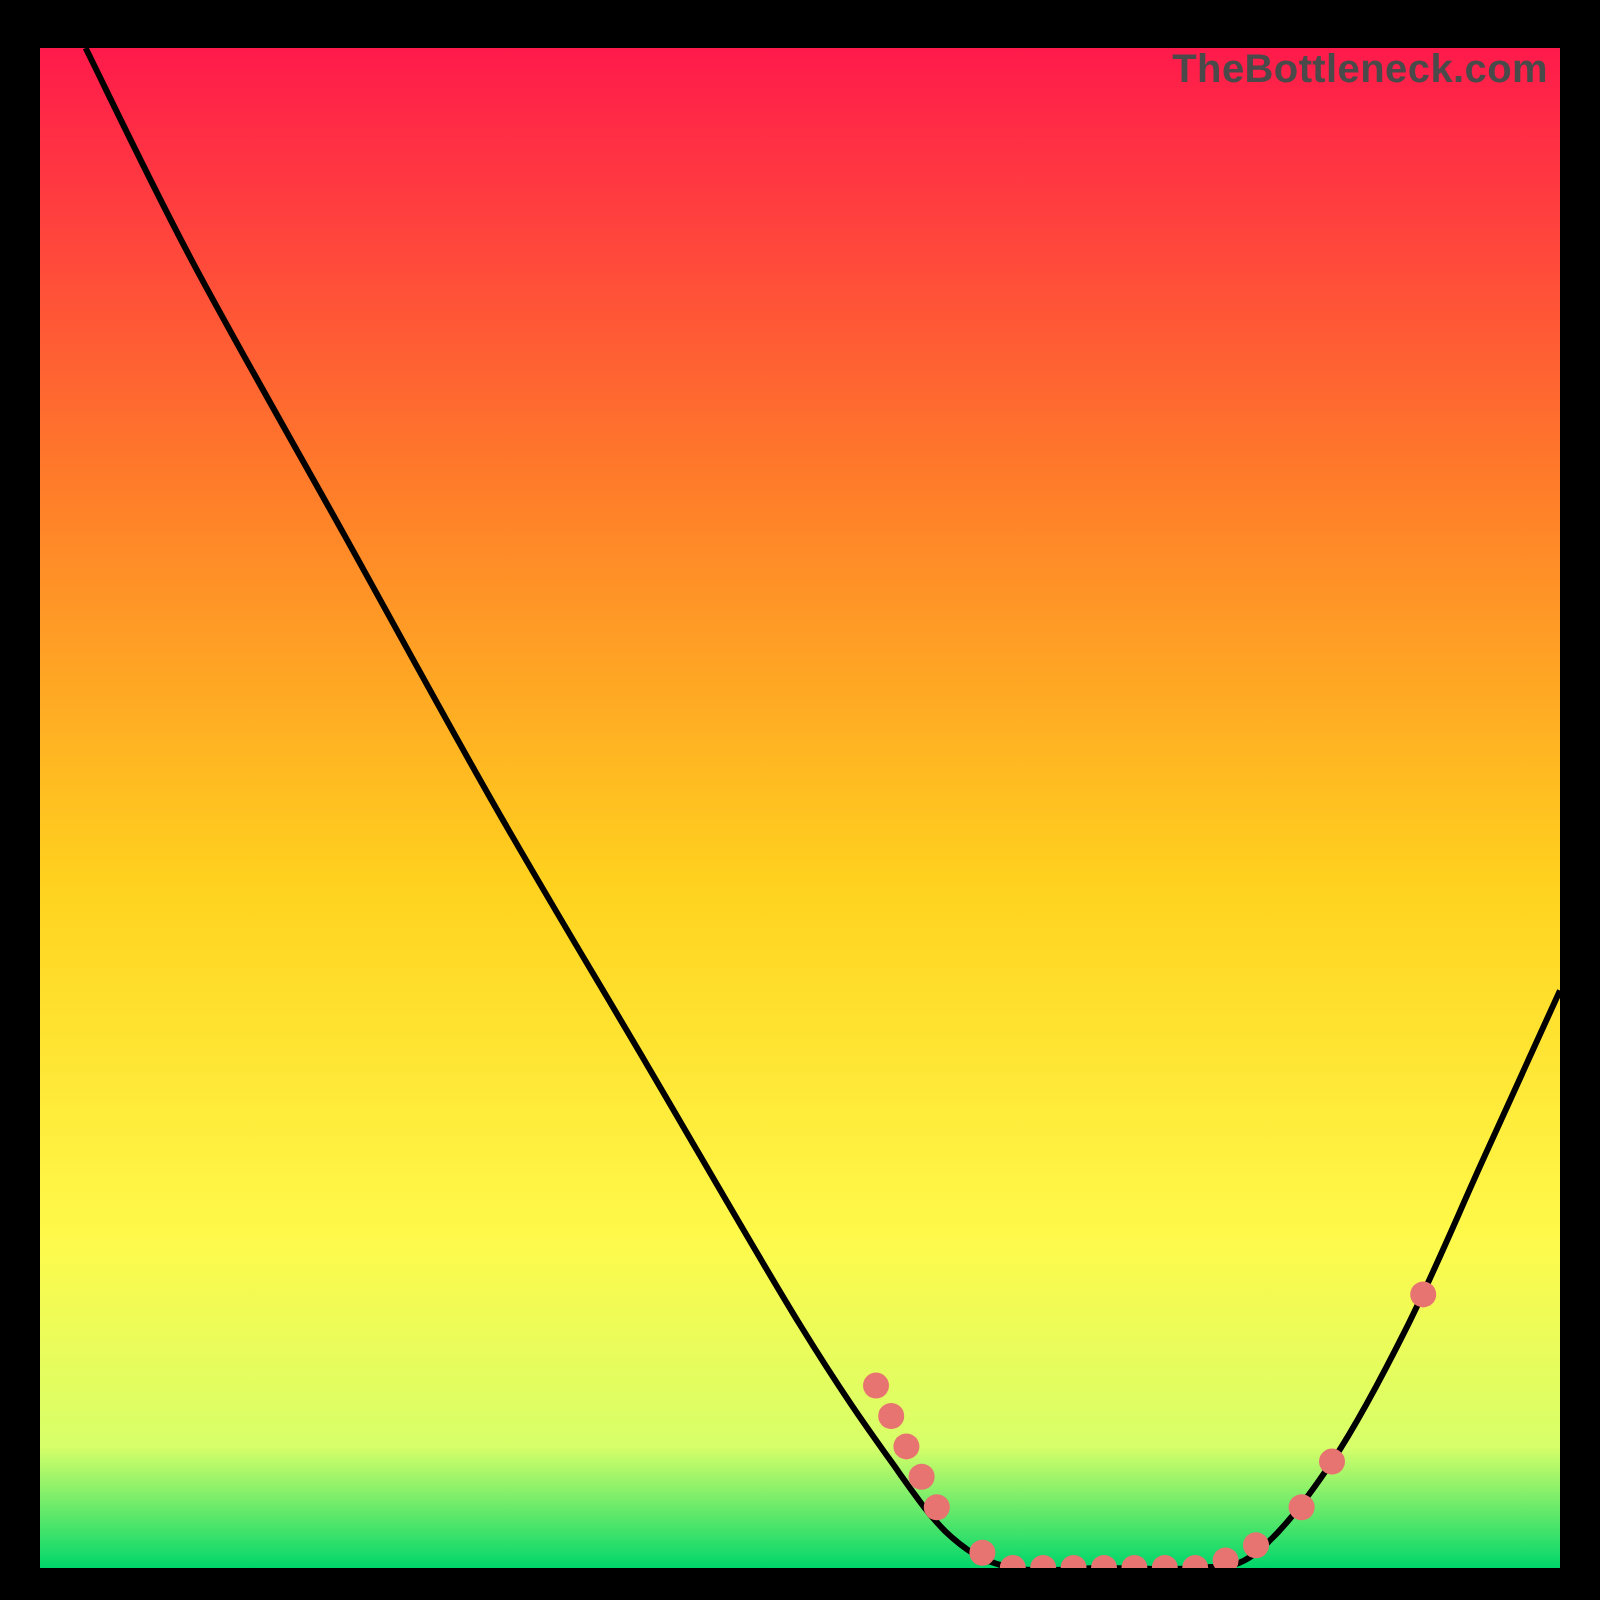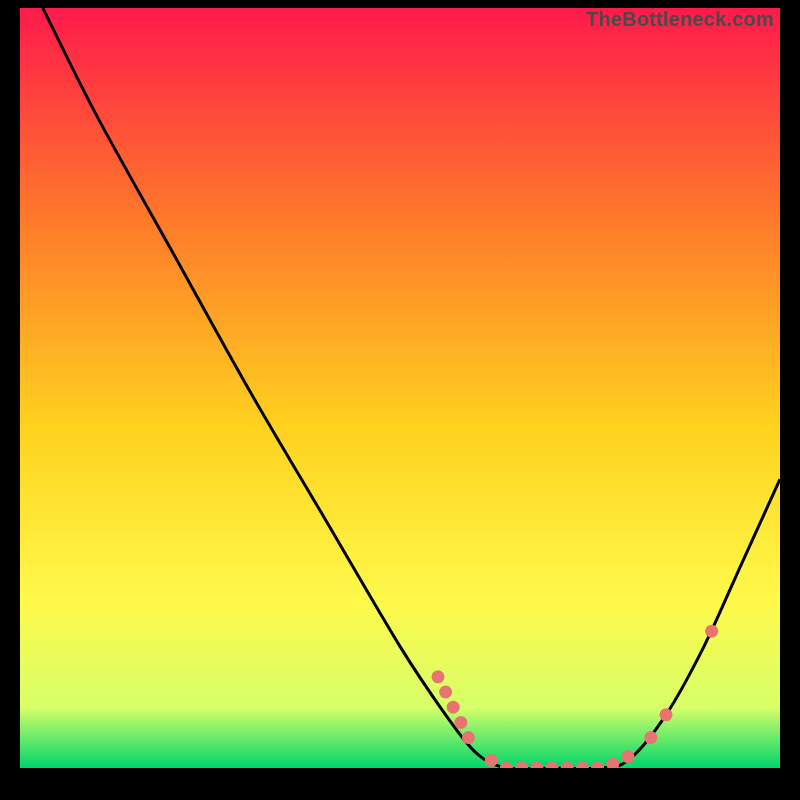--- a/index.html
+++ b/index.html
@@ -7,21 +7,21 @@
     padding: 0;
     width: 800px;
     height: 800px;
     background: #000;
     overflow: hidden;
     font-family: Arial, Helvetica, sans-serif;
   }
   .frame {
     position: absolute;
     left: 20px;
-    top: 8px;
+    top: 24px;
     width: 760px;
     height: 760px;
     background: #7dd3fc;
     text-align: center;
   }
   .watermark {
     position: absolute;
     top: 0;
     right: 6px;
     color: #4a4a4a;

